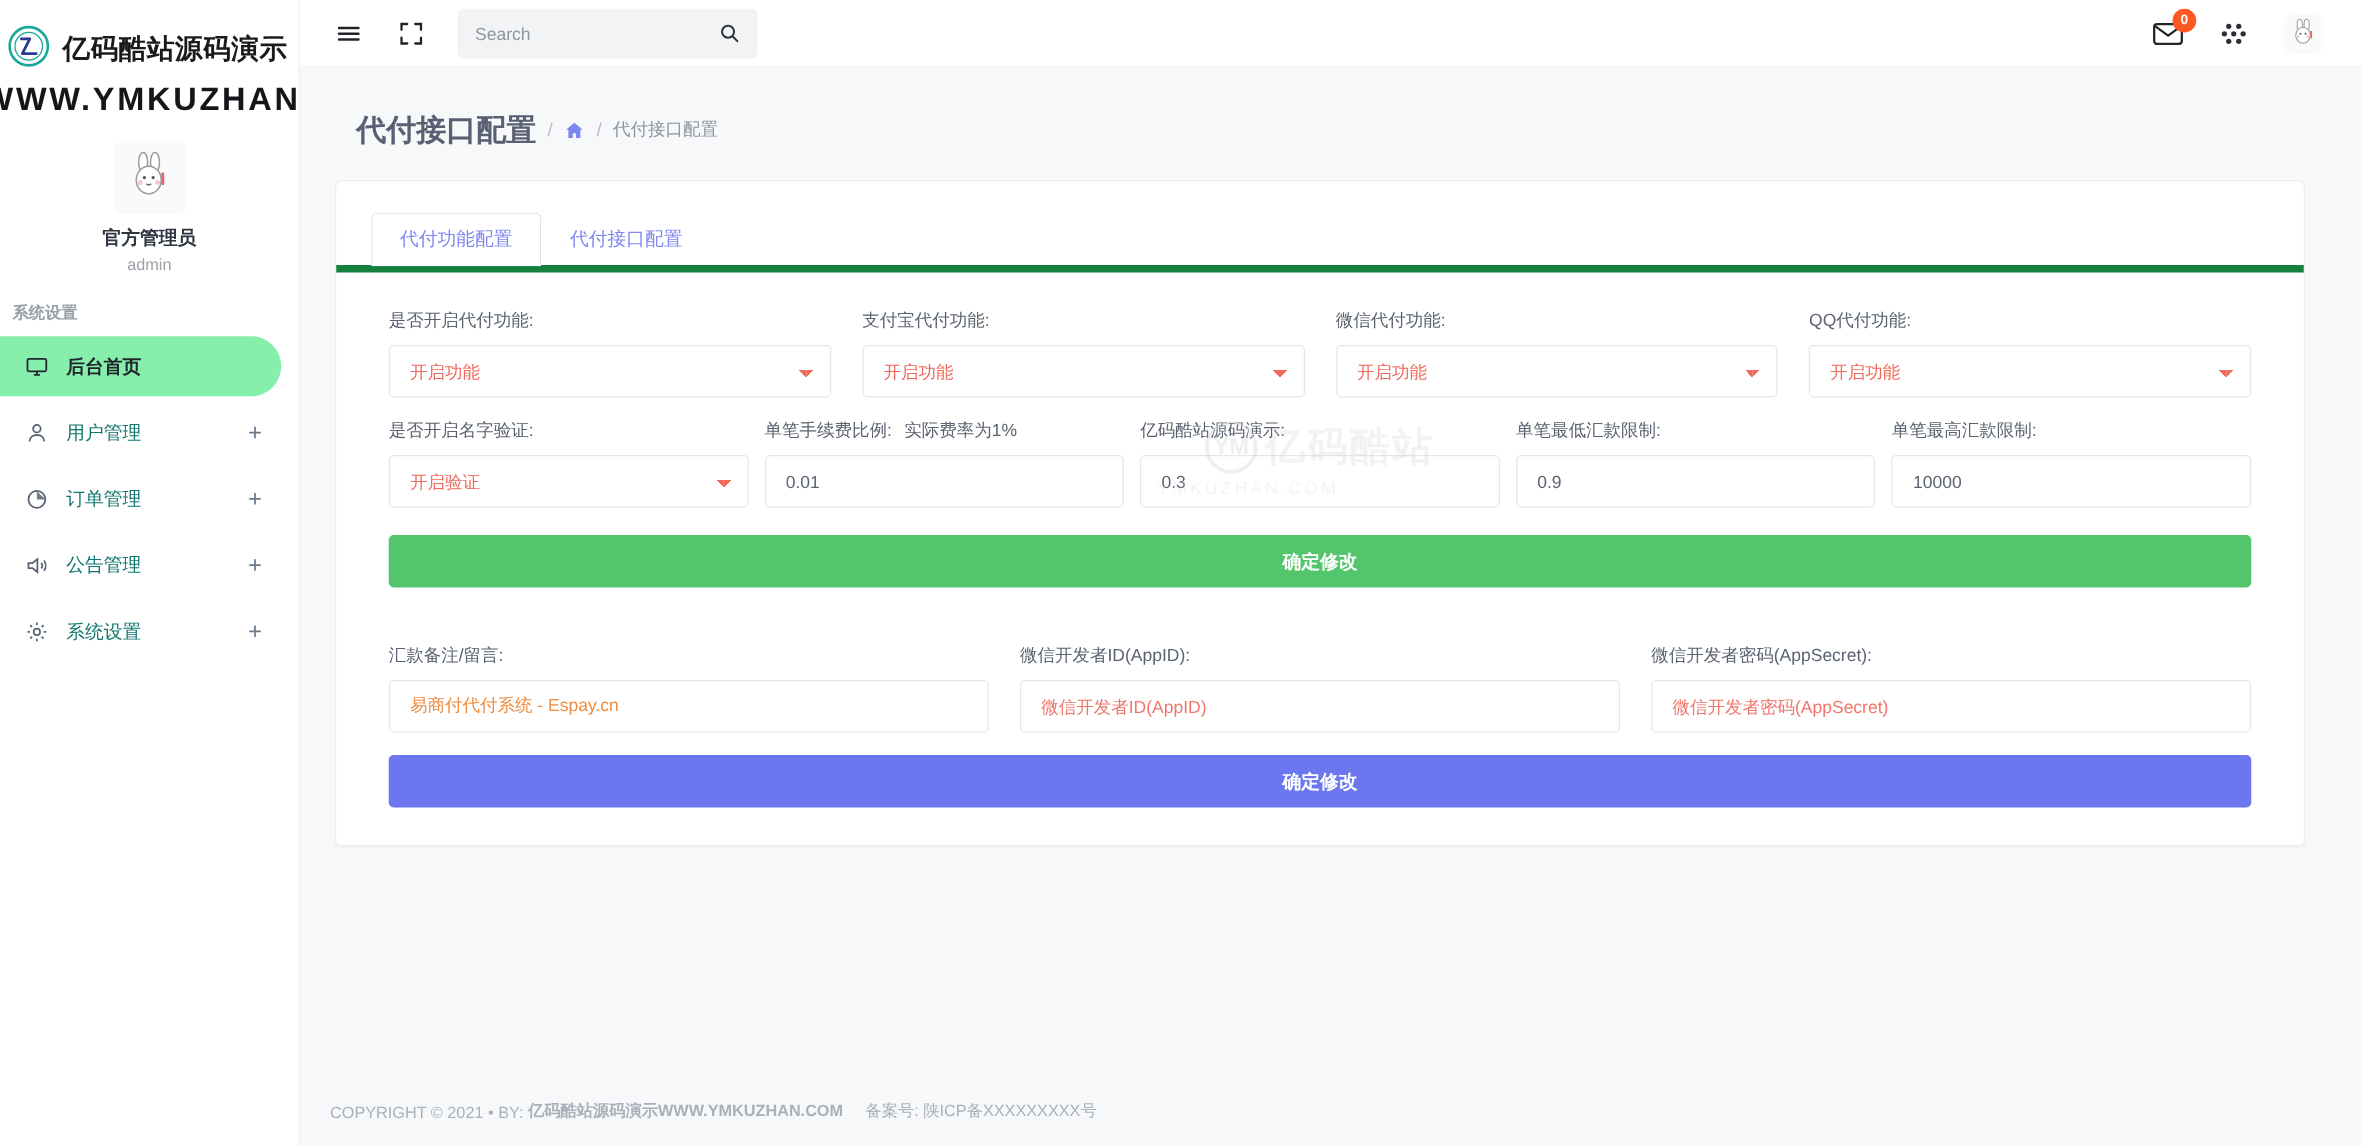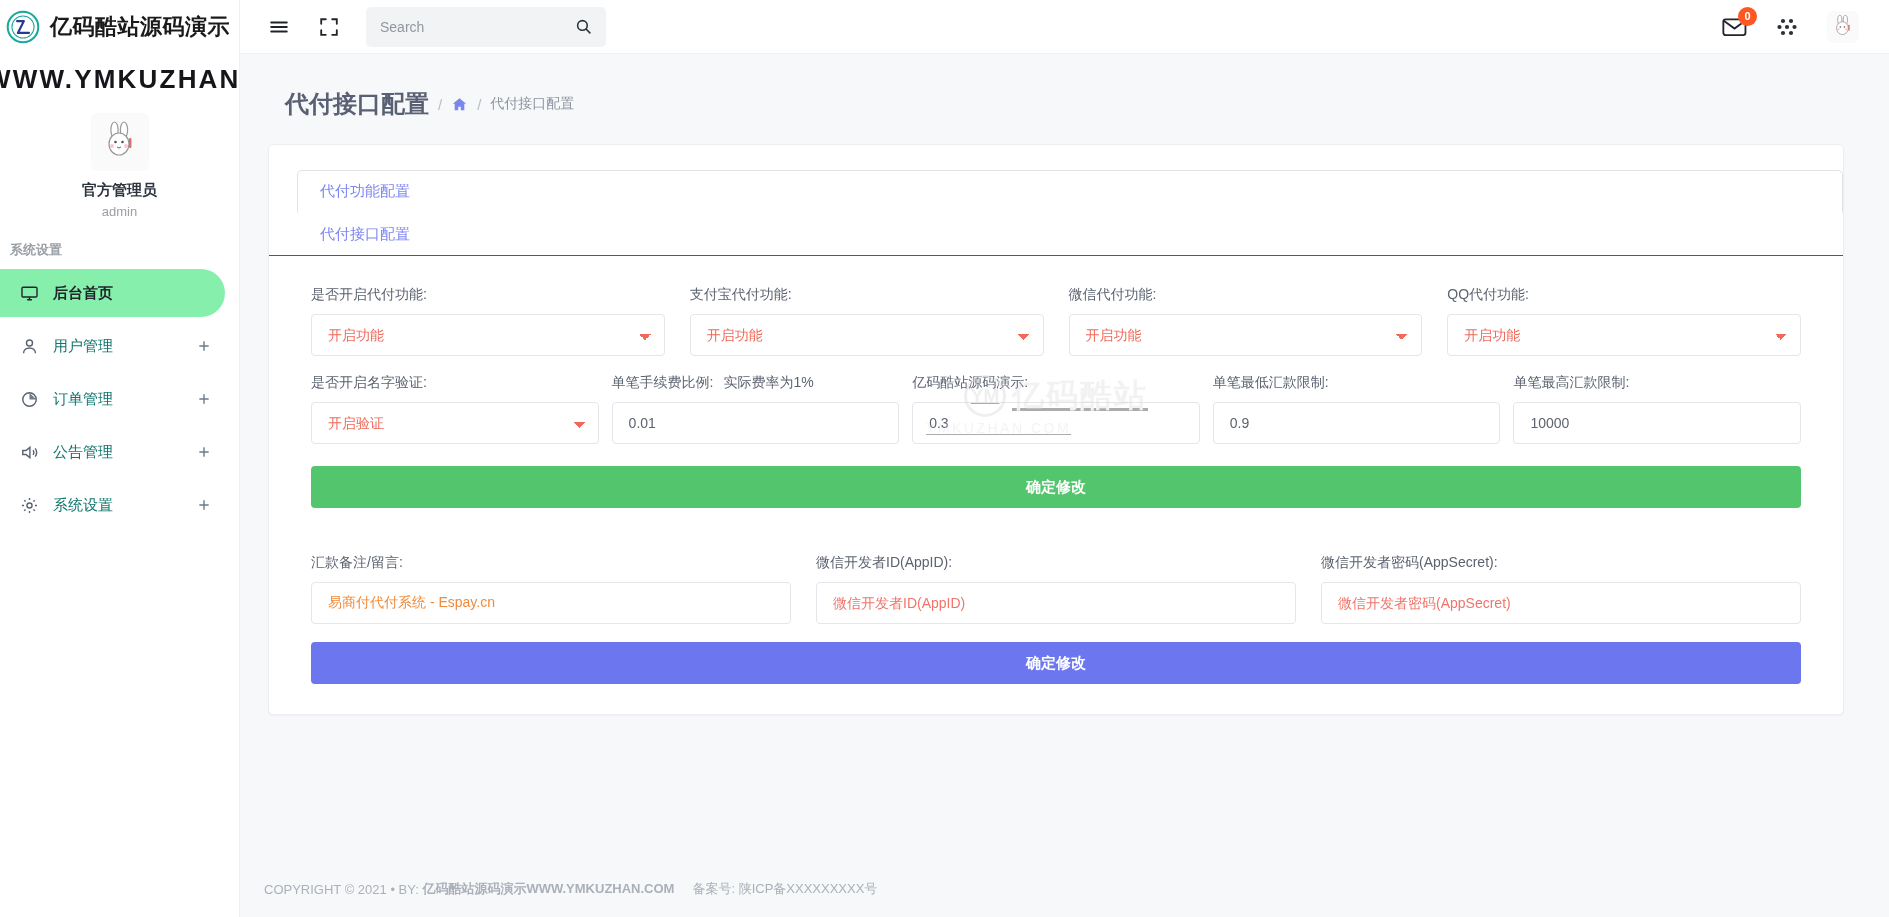--- a/index.html
+++ b/index.html
@@ -11,21 +11,21 @@
   }
   
   #sidebar {
     position: absolute; left: 0; top: 0;
     width: 240px; height: 917px;
     background: #ffffff;
     border-right: 1px solid #eef0f3;
     overflow: hidden;
   }
   .brand {
-    height: 54px; display: flex; align-items: center;
+    height: 54px; display: flex; align-items: flex-end;
     padding-left: 6px; gap: 10px;
   }
   .brand-logo { width: 34px; height: 34px; flex: 0 0 34px; }
   .brand-text {
     font-size: 22px; font-weight: 700; color: #1a1a1a;
     letter-spacing: 0.5px; white-space: nowrap;
   }
   .brand-url {
     margin-top: 10px;
     font-size: 26px; font-weight: 600; color: #15161a;
@@ -126,23 +126,22 @@
     margin: 24px 45px 0 28px;
     background: #fff; border-radius: 5px;
     border: 1px solid #eceef1;
     box-shadow: 0 1px 2px rgba(0,0,0,0.03);
     padding: 24px 0 30px 0;
     position: relative;
   }
   .tabs {
     display: flex; gap: 0;
     padding: 0 0 0 28px;
-    border-bottom: 1px solid #15803d;
+    border-bottom: 6px solid #15803d;
     margin-bottom: 0;
-    flex-direction: column;
   }
   .tab {
     padding: 11px 22px;
     font-size: 15px; color: #7f87f2; cursor: pointer;
     border: 1px solid transparent; border-radius: 5px 5px 0 0;
     position: relative; top: 1px; background: transparent;
   }
   .tab.active {
     border-color: #e1e3e8 #e1e3e8 #ffffff;
     background: #fff; color: #7f87f2;
@@ -183,21 +182,21 @@
     font-family: "Liberation Sans", sans-serif;
     position: relative; z-index: 2;
   }
   .btn-green { background: #53c56c; margin-bottom: 0; }
   .btn-purple { background: #6b76ef; }
   .divider-gap { height: 46px; }
   .watermark {
     position: absolute; left: 50%; top: 0;
     transform: translateX(-50%);
     width: 260px; text-align: left;
-    pointer-events: none; z-index: 1; opacity: .32; text-decoration: underline;
+    pointer-events: none; z-index: 1; opacity: .32;
   }
   .wm-row { display: flex; align-items: center; justify-content: center; gap: 6px; }
   .wm-circle {
     width: 42px; height: 42px; border-radius: 50%;
     border: 3px solid #cfcfcf; display: flex;
     align-items: center; justify-content: center;
     font-size: 19px; font-weight: 700; color: #cfcfcf;
   }
   .wm-cn { font-size: 32px; font-weight: 800; color: #d8d8d8; letter-spacing: 2px; }
   .wm-en { font-size: 14px; color: #dcdcdc; letter-spacing: 2.5px; margin-top: 2px; }

